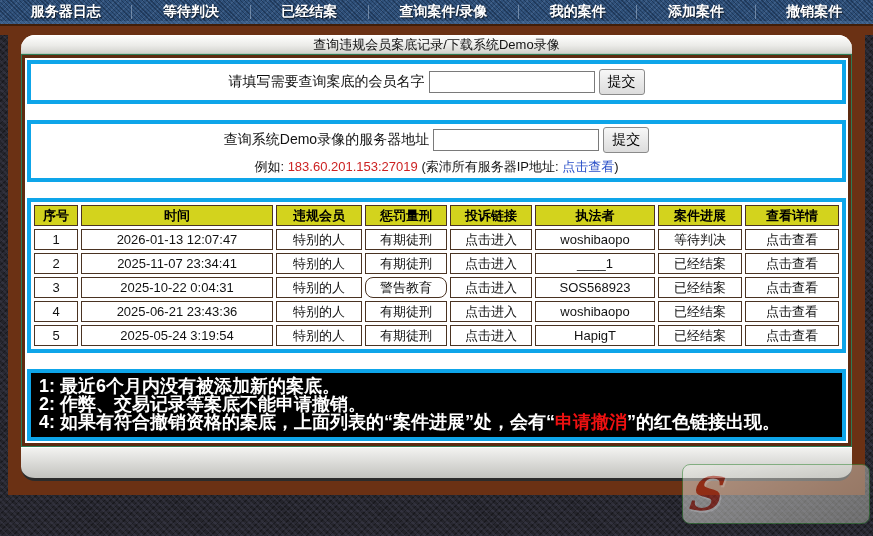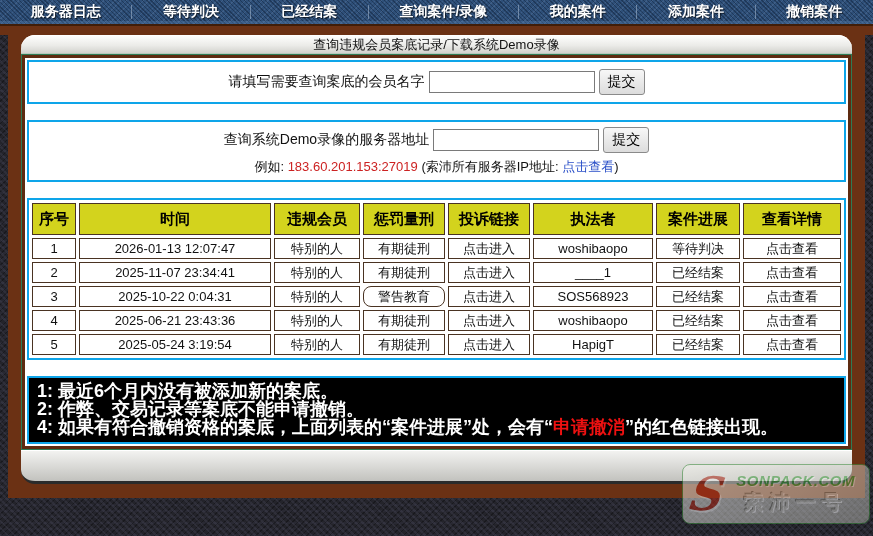--- a/index.html
+++ b/index.html
@@ -31,37 +31,37 @@
   .frame { margin:0 8px; background:#6b3114; padding:0 13px 14px; }
 
   .banner { height:19px; border-radius:14px 14px 0 0;
     background:linear-gradient(#ffffff 0%, #ebebe8 55%, #cfcfca 100%);
     display:flex; align-items:center; justify-content:center;
     font-size:13px; color:#111;
     box-shadow: inset 0 1px 0 #fff, inset 0 -1px 0 #b9c9bd; }
 
   .panel { border:1px solid #2e7b55; background:#5d2a10; padding:3px; }
   .panel-white { background:#fff; padding:2px; }
-  .sec { border:2px solid #0ea5e9; background:#fff; }
+  .sec { border:4px solid #0ea5e9; background:#fff; }
   .sec + .sec { margin-top:16px; }
 
   .form-sec { height:44px; display:flex; align-items:center; justify-content:center; gap:4px; font-size:14px; color:#111; }
   .form-sec2 { height:62px; display:flex; flex-direction:column; align-items:center; justify-content:center; gap:5px; }
   .form-line { display:flex; align-items:center; gap:4px; font-size:14px; color:#111; }
   .example-line { font-size:13px; color:#111; }
   .ip-red { color:#cc2222; }
   .link { color:#2b50c8; text-decoration:none; cursor:pointer; }
 
   .text-input { width:166px; height:22px; border:1px solid #7a7a7a; background:#fff; font-size:13px; padding:0 3px; }
   .submit-btn { height:26px; min-width:46px; font-size:14px; color:#000; font-family:inherit;
     background:linear-gradient(#f7f7f7,#dcdcdc); border:1px solid #8a8a8a; border-radius:3px; cursor:pointer; }
 
   .table-sec { padding:0; }
   table.case-table { width:100%; border-collapse:separate; border-spacing:3px; }
-  .case-table th { background:#d3d31d; border:1px solid #4a3322; font-size:15px; font-weight:bold; height:32px; color:#000; }
+  .case-table th { background:#d3d31d; border:1px solid #4a3322; font-size:13px; font-weight:bold; height:21px; color:#000; }
   .case-table td { background:#fff; border:1px solid #4a3322; font-size:13px; text-align:center; height:21px; color:#111; }
   .cell-blue { color:#3b55c0; cursor:pointer; }
   .pen-orange { color:#f0a437; }
   .pen-green { color:#2f9e4f;border-radius:8px; }
   .st-pending { color:#c0392b; }
   .st-closed { color:#a94442; }
 
   .green-bar { height:23px; background:#129612; display:flex; align-items:center; justify-content:center;
     color:#fff; font-weight:bold; font-size:13px; }
 
@@ -221,19 +221,15 @@
           </div>
 
       </div>
     </div>
 
     <div class="footer-band"></div>
   </div>
 
   <div class="watermark">
     <span class="wm-s">S</span>
-    <div class="wm-right">
-      <div class="wm-domain">SONPACK.COM</div>
-      <div class="wm-brand">索沛一号</div>
-    </div>
   </div>
 
 </div>
 
 </body></html>

